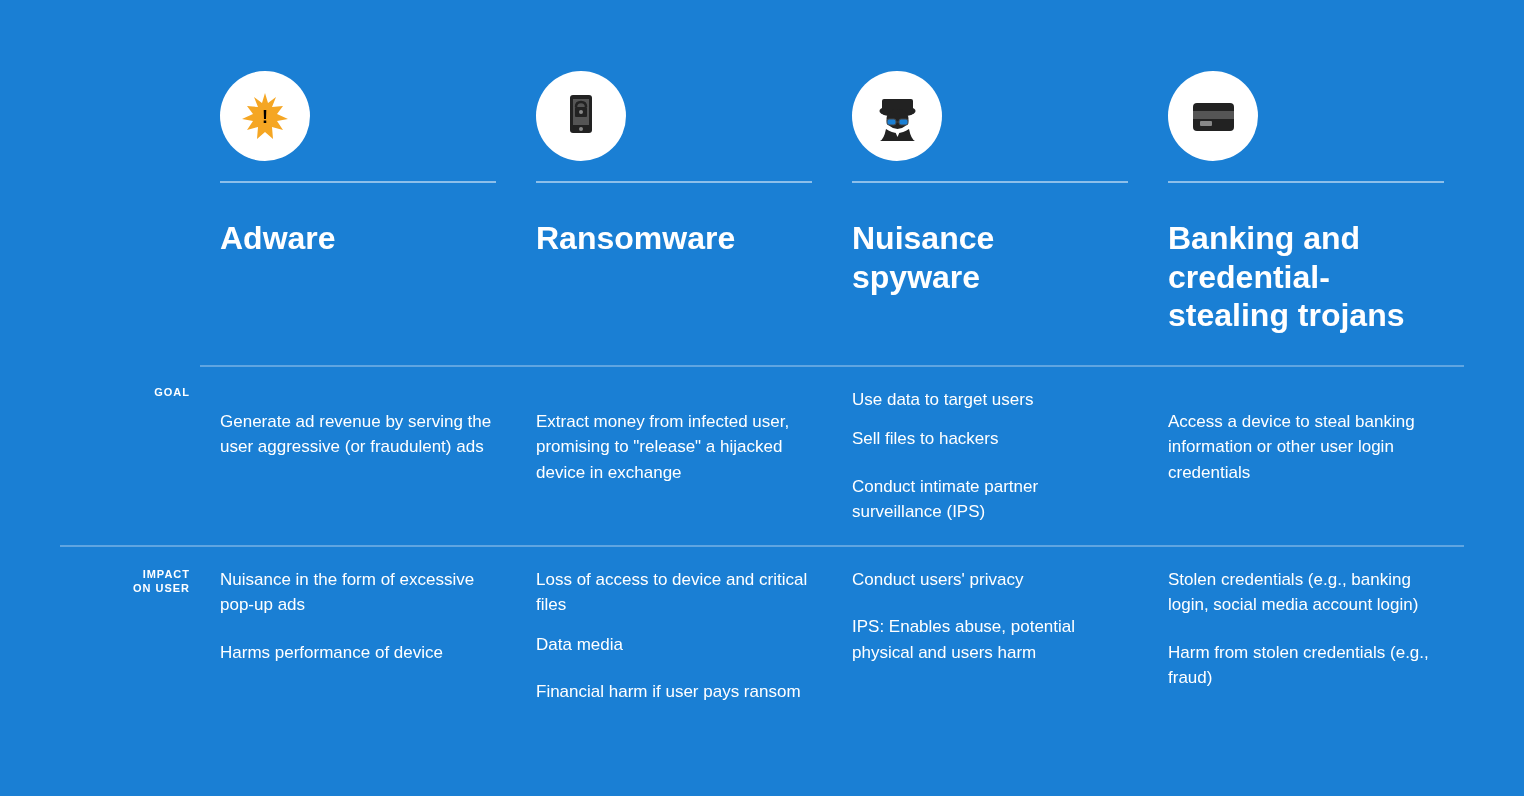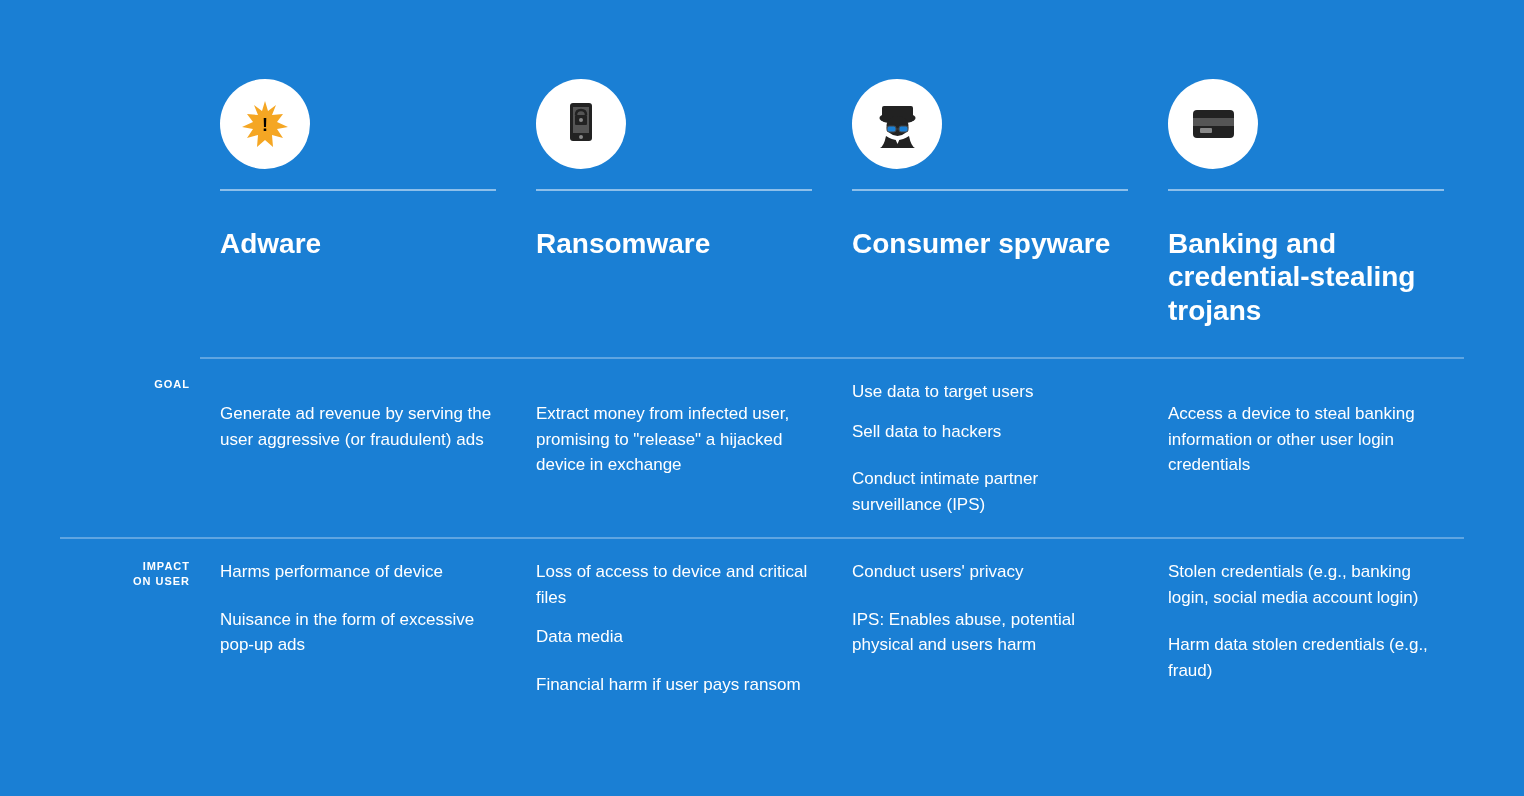--- a/index.html
+++ b/index.html
@@ -44,21 +44,21 @@
       margin-bottom: 20px;
       font-size: 40px;
     }
     .divider {
       width: 100%;
       height: 2px;
       background: rgba(255,255,255,0.5);
       margin-bottom: 16px;
     }
     .col-title {
-      font-size: 28px;
+      font-size: 32px;
       font-weight: 700;
       line-height: 1.2;
       color: white;
       margin-top: 20px;
     }
     
     .section-label-cell {
       padding: 20px 10px 8px 0;
       display: flex;
       align-items: flex-start;
@@ -140,21 +140,21 @@
 
           <rect x="17" y="30" width="9" height="6" rx="2" fill="#1a7fd4" stroke="#444" stroke-width="1"></rect>
           <rect x="29" y="30" width="9" height="6" rx="2" fill="#1a7fd4" stroke="#444" stroke-width="1"></rect>
           <line x1="26" y1="33" x2="29" y2="33" stroke="#444" stroke-width="1"></line>
 
           <path d="M16 40 Q14 50 10 52 L45 52 Q41 50 39 40 Q33 44 27.5 44 Q22 44 16 40Z" fill="#222"></path>
           <path d="M24 40 L27.5 48 L31 40" fill="white"></path>
         </svg>
       </div>
       <div class="divider"></div>
-      <div class="col-title">Consumer spyware</div>
+      <div class="col-title">Nuisance spyware</div>
     </div>
 
     <div class="header-cell">
       <div class="icon-circle">
         <svg width="55" height="55" viewBox="0 0 55 55" fill="none" xmlns="http://www.w3.org/2000/svg">
 
           <rect x="7" y="14" width="41" height="28" rx="4" fill="#222"></rect>
 
           <rect x="7" y="22" width="41" height="8" fill="#555"></rect>
 
@@ -172,47 +172,47 @@
     <div class="content-cell">
       <p>Generate ad revenue by serving the user aggressive (or fraudulent) ads</p>
     </div>
 
     <div class="content-cell">
       <p>Extract money from infected user, promising to "release" a hijacked device in exchange</p>
     </div>
 
     <div class="content-cell">
       <p>Use data to target users</p>
-      <p>Sell data to hackers</p>
+      <p>Sell files to hackers</p>
       <p>Conduct intimate partner surveillance (IPS)</p>
     </div>
 
     <div class="content-cell">
       <p>Access a device to steal banking information or other user login credentials</p>
     </div>
 
     <div class="section-label-cell row-divider">
       <span class="section-label">IMPACT<br>ON USER</span>
     </div>
 
     <div class="content-cell row-divider">
+      <p>Nuisance in the form of excessive pop-up ads</p>
       <p>Harms performance of device</p>
-      <p>Nuisance in the form of excessive pop-up ads</p>
     </div>
 
     <div class="content-cell row-divider">
       <p>Loss of access to device and critical files</p>
       <p>Data media</p>
       <p>Financial harm if user pays ransom</p>
     </div>
 
     <div class="content-cell row-divider">
       <p>Conduct users' privacy</p>
       <p>IPS: Enables abuse, potential physical and users harm</p>
     </div>
 
     <div class="content-cell row-divider">
       <p>Stolen credentials (e.g., banking login, social media account login)</p>
-      <p>Harm data stolen credentials (e.g., fraud)</p>
+      <p>Harm from stolen credentials (e.g., fraud)</p>
     </div>
 
   </div>
 </div>
 
 </body></html>

